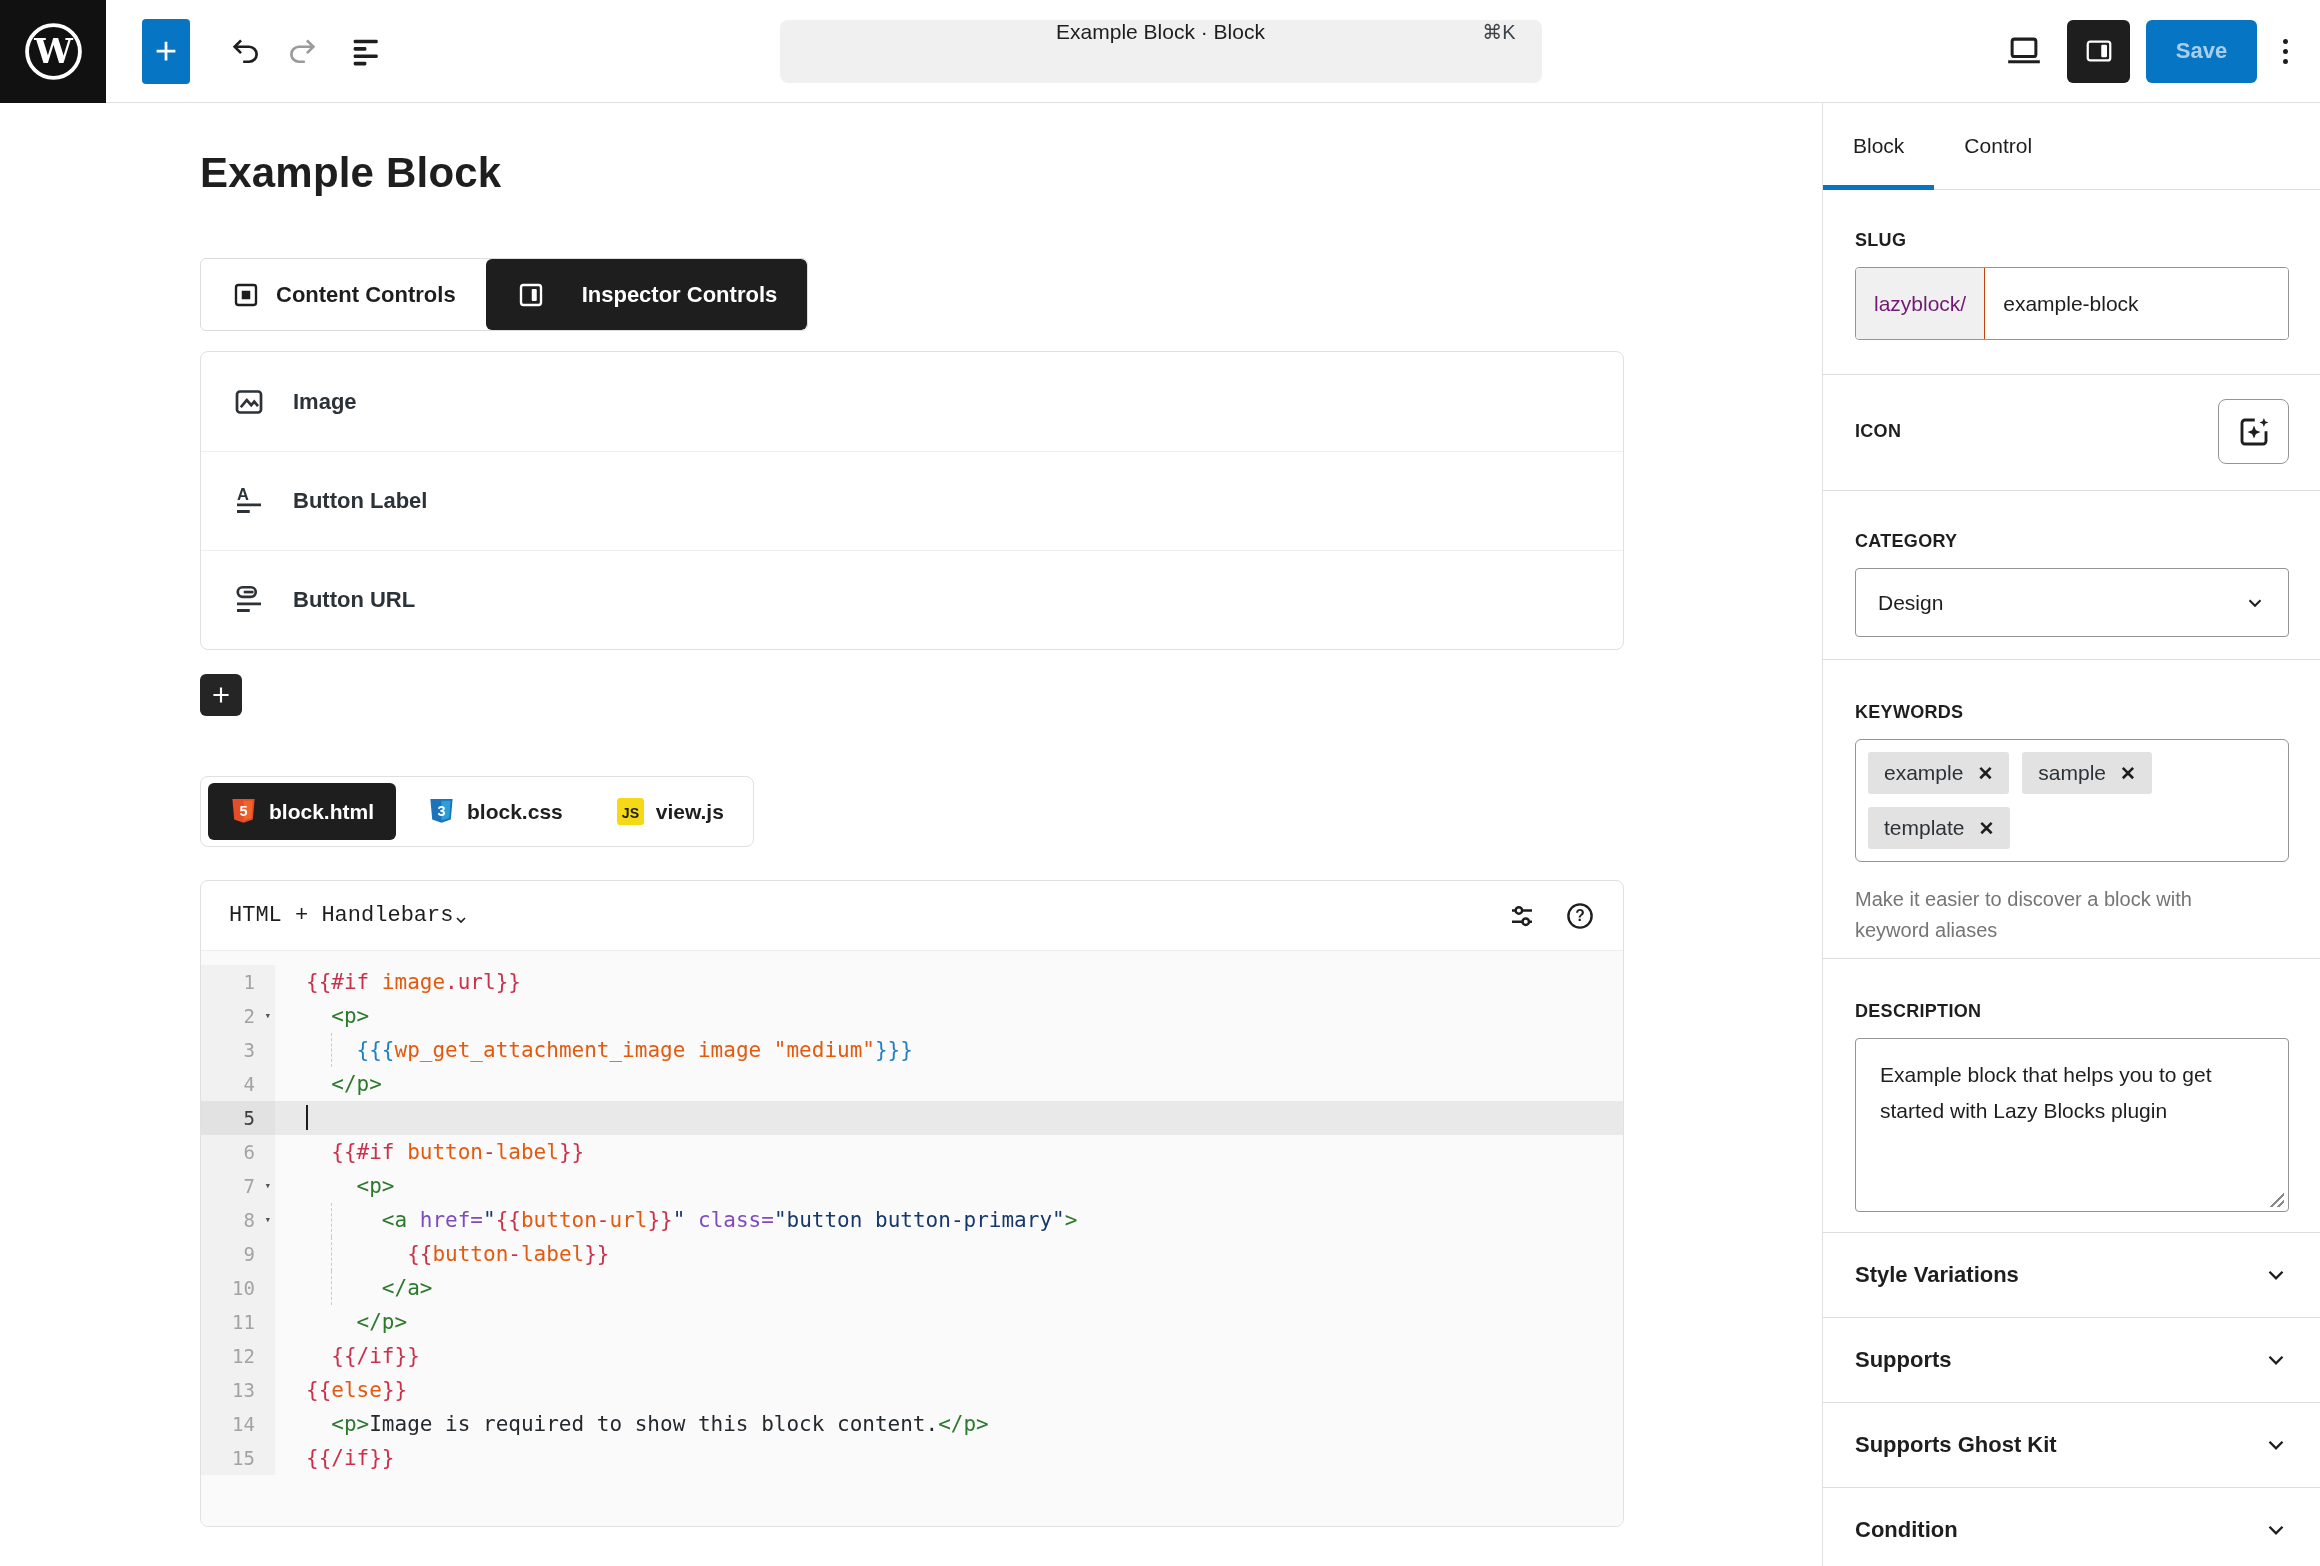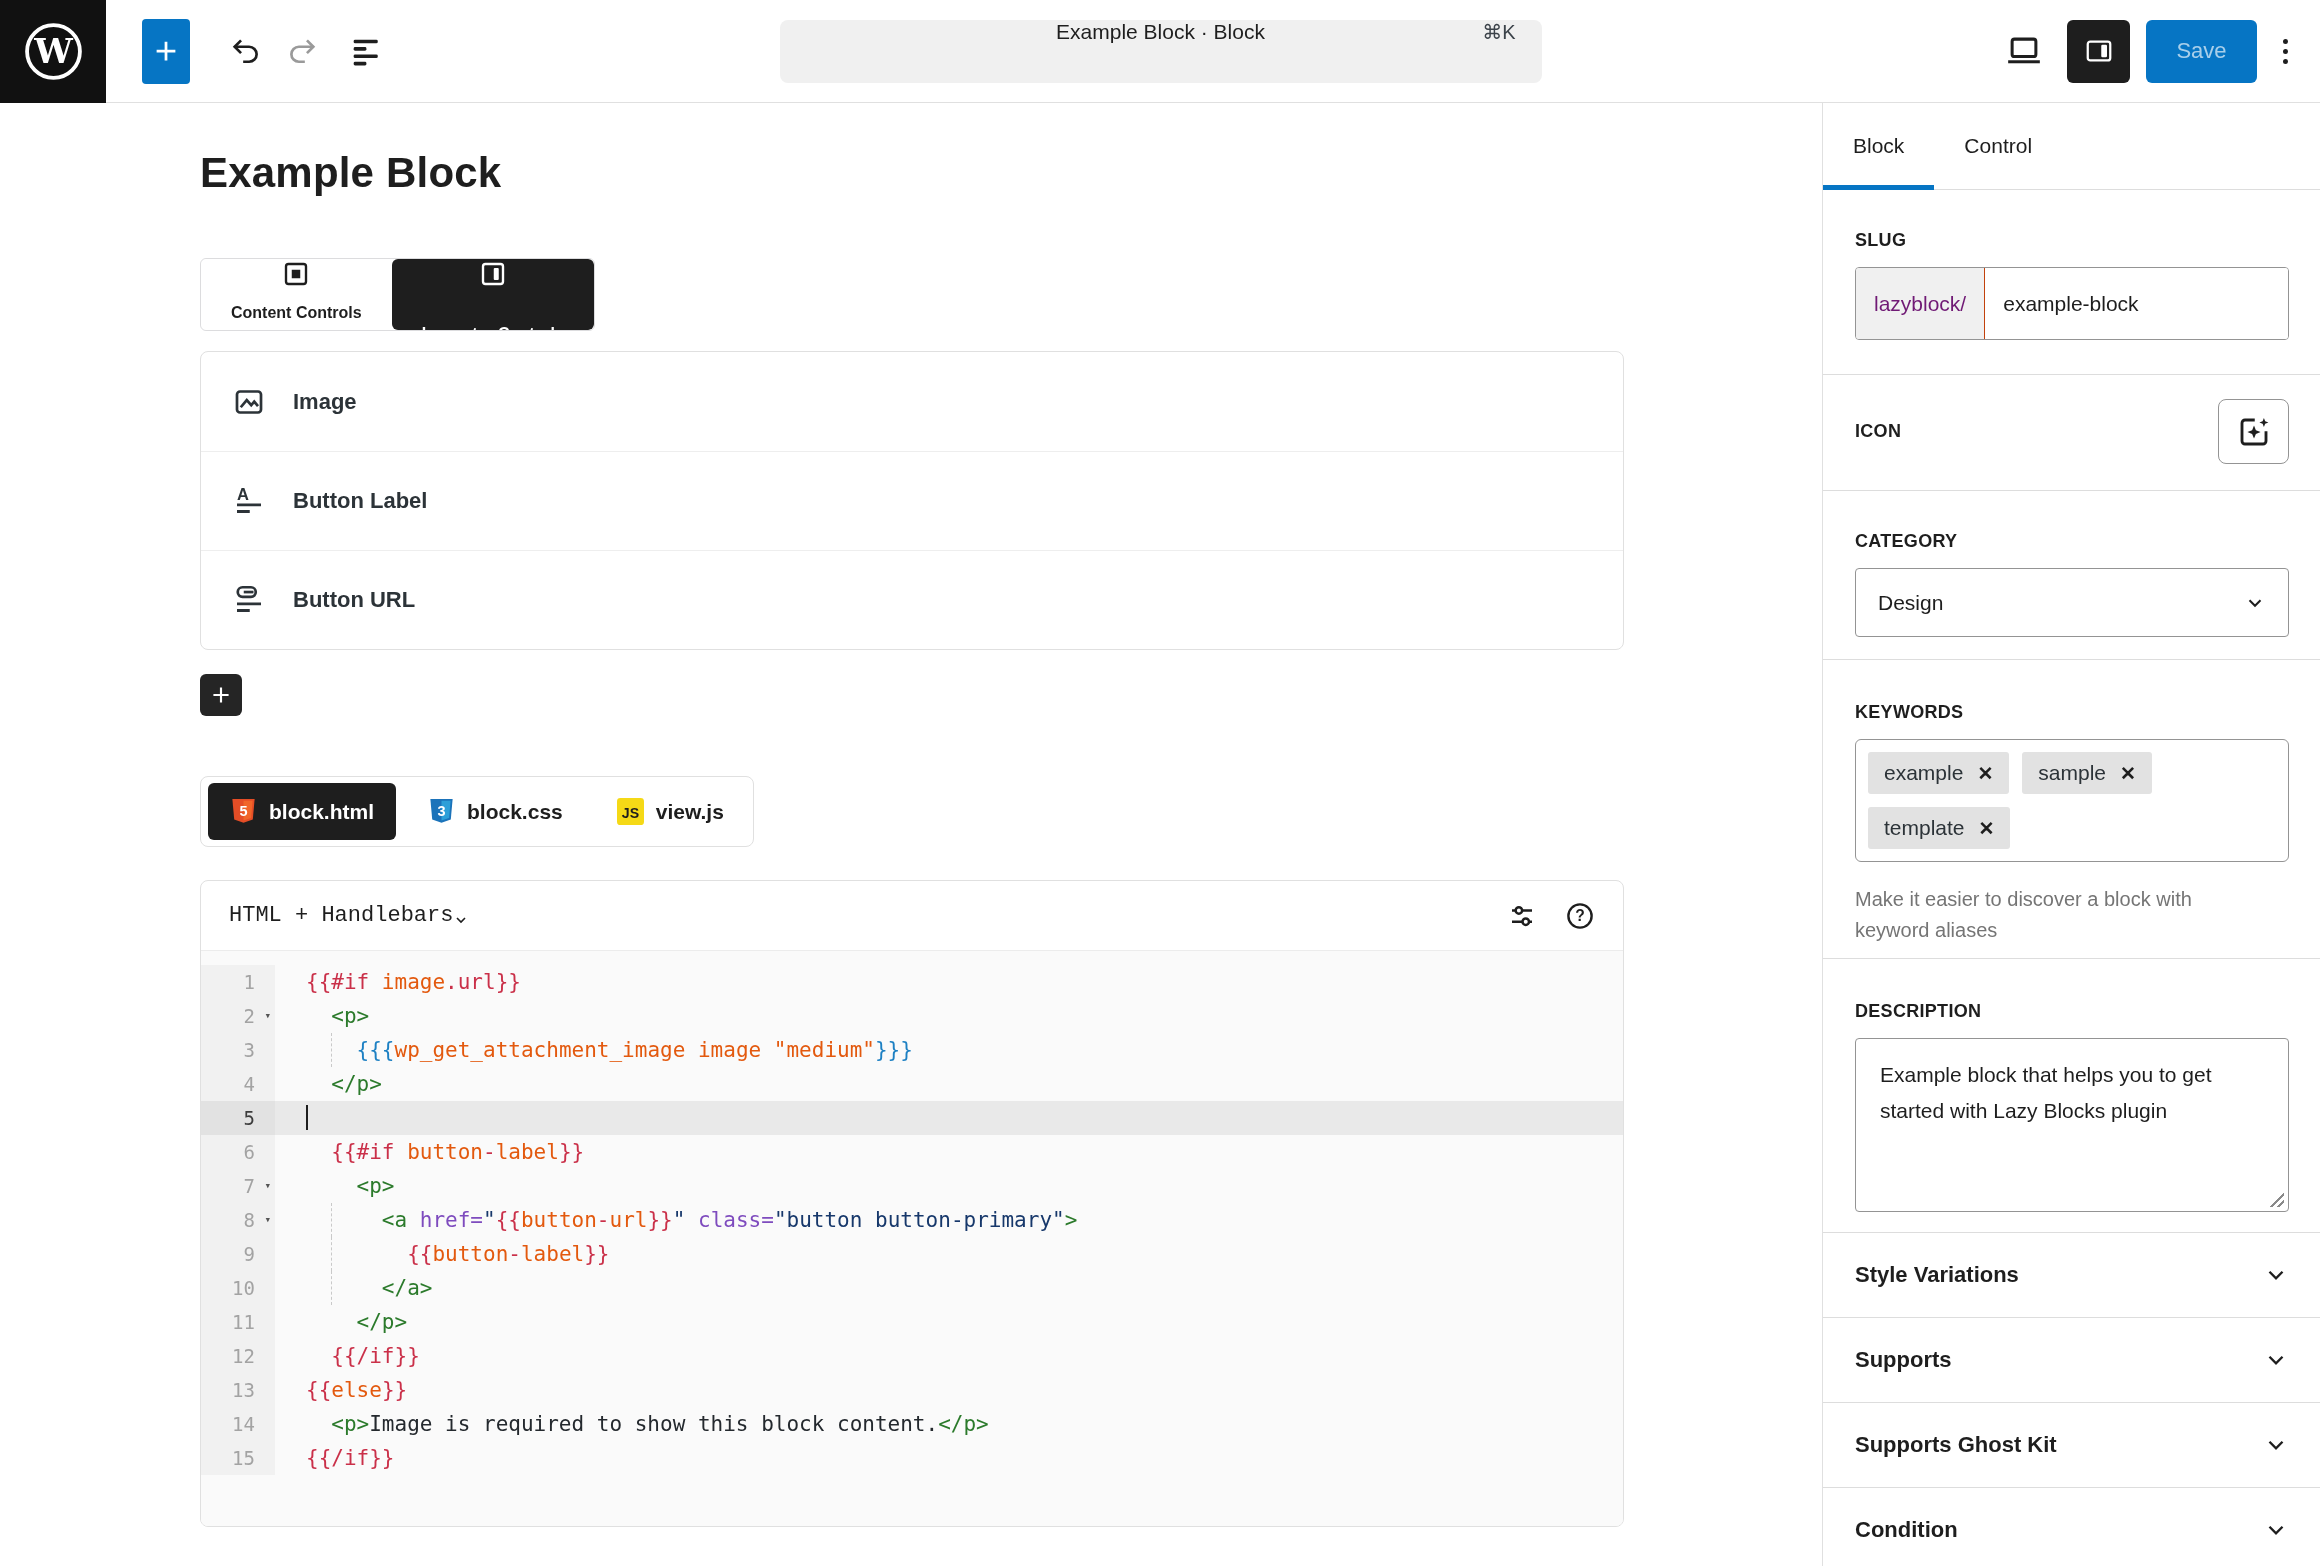--- a/index.html
+++ b/index.html
@@ -15,35 +15,35 @@
   .undo { margin-left:34px; width:44px; }
   .redo { margin-left:12px; width:44px; color:#9a9a9a; }
   .listview { margin-left:18px; width:46px; }
   .doc-pill { position:absolute; left:50%; transform:translateX(-50%); width:762px; height:63px; background:#f0f0f0; border-radius:8px;
               display:flex; justify-content:center; cursor:pointer; border:none; }
   .doc-pill .title { font-size:21px; font-weight:500; color:#1e1e1e; }
   .doc-pill .kbd { position:absolute; right:26px; font-size:20px; color:#3c434a; }
   .tb-right { margin-left:auto; display:flex; align-items:center; padding-right:14px; }
   .laptop { width:51px; margin-right:18px; }
   .panel-toggle { width:63px; height:63px; background:#1e1e1e; border-radius:6px; border:none; display:flex; align-items:center; justify-content:center; cursor:pointer; margin-right:16px; }
-  .save-btn { min-width:111px; height:63px; background:#0675c4; color:rgba(255,255,255,.65); font-size:22px; border:none; border-radius:6px; cursor:pointer; font-family:inherit; }
+  .save-btn { min-width:111px; height:63px; background:#0675c4; color:rgba(255,255,255,.65); font-size:22px; border:none; border-radius:6px; cursor:pointer; font-family:inherit;font-weight:bold; }
   .kebab { width:44px; height:63px; display:flex; flex-direction:column; align-items:center; justify-content:center; gap:5px; background:none; border:none; cursor:pointer; margin-left:6px; }
   .kebab i { width:5px; height:5px; border-radius:50%; background:#1e1e1e; }
 
   
   .body { display:flex; height:1463px; }
   .main { flex:1 1 auto; padding-left:200px; }
   .content { width:1424px; }
 
   h1.block-title { font-size:42px; font-weight:700; margin-top:46px; letter-spacing:0.2px; }
 
   
   .ptabs { margin-top:61px; display:inline-flex; border:1px solid #dcdcde; border-radius:6px; height:73px; align-items:stretch; overflow:hidden; }
   .ptab { display:flex; align-items:center; gap:15px; padding:0 30px; background:#fff; border:none; font-family:inherit;
-          font-size:16px; font-weight:600; color:#1e1e1e; cursor:pointer; border-radius:6px;flex-direction:column; }
+          font-size:22px; font-weight:600; color:#1e1e1e; cursor:pointer; border-radius:6px; }
   .ptab.active { background:#1e1e1e; color:#fff;gap:36px; }
   .picon { display:flex; }
 
   
   .controls-panel { margin-top:20px; width:1424px; border:1px solid #e0e0e0; border-radius:8px; background:#fff; }
   .control-row { height:99px; display:flex; align-items:center; padding:0 30px; gap:26px; cursor:pointer; }
   .control-row + .control-row { border-top:1px solid #eeeeee; }
   .control-row .clabel { font-size:22px; font-weight:600; color:#2c3338; }
   .cicon { display:flex; color:#2c3338; }
 

